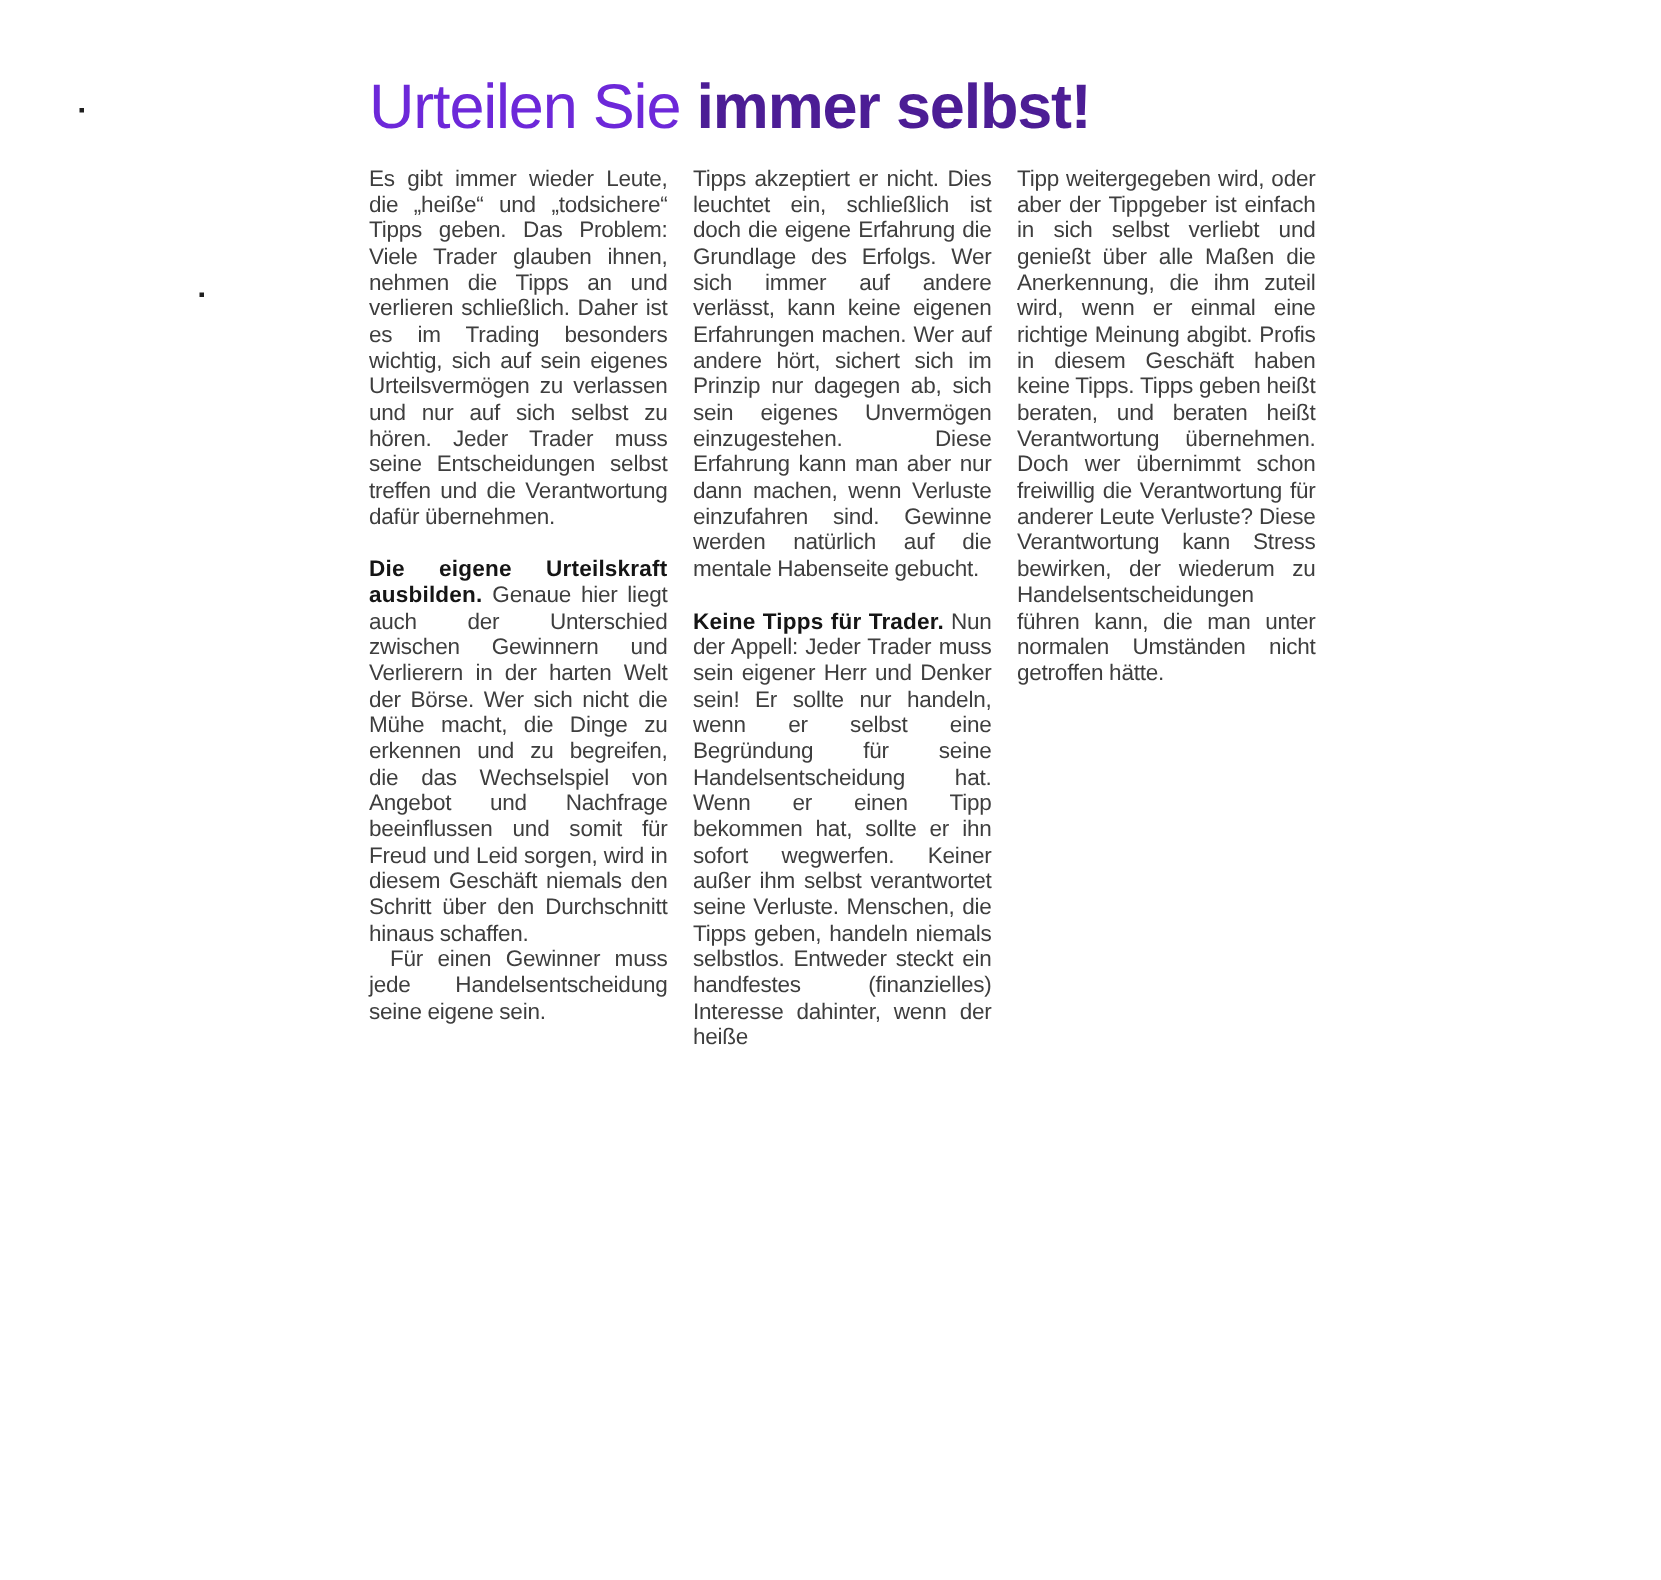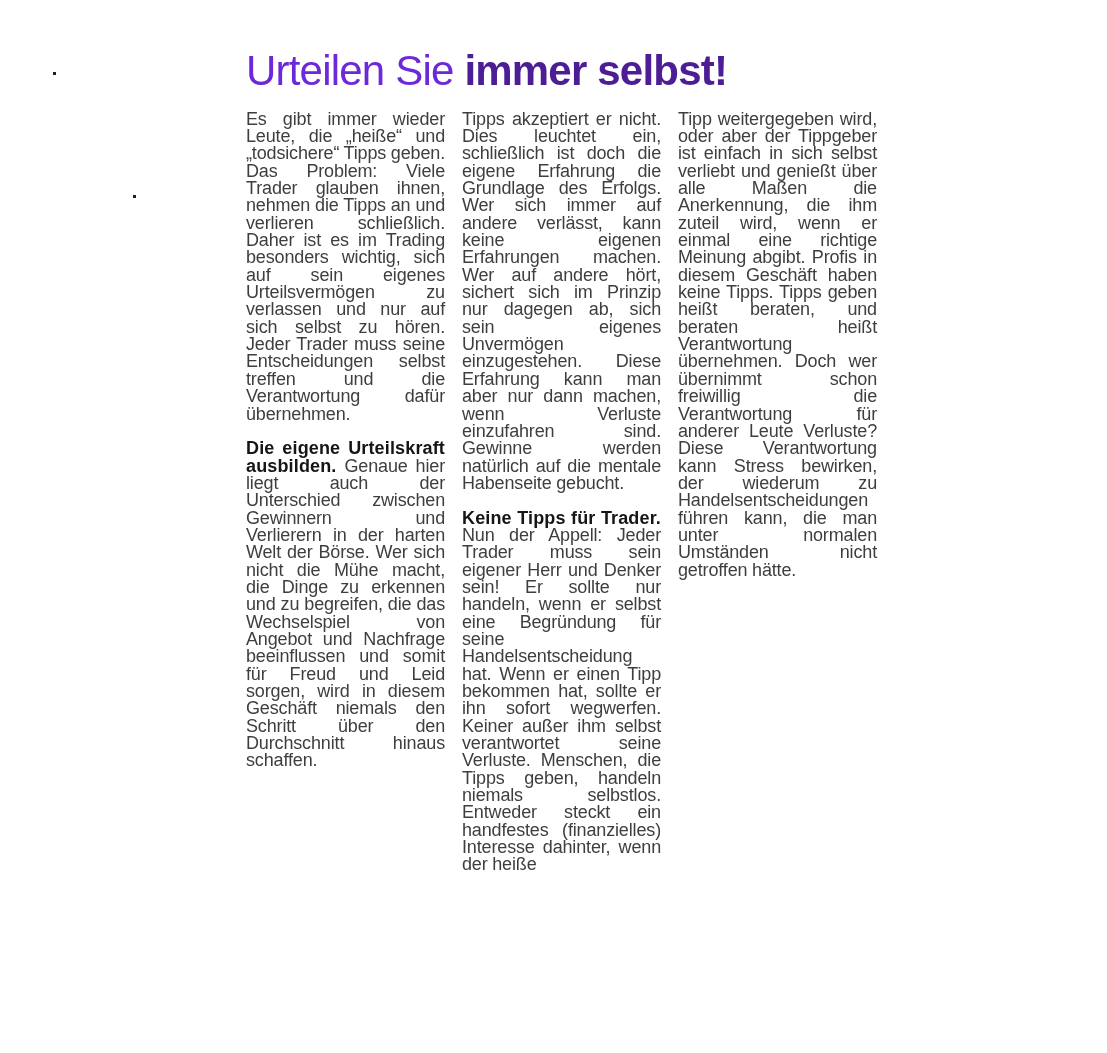--- a/index.html
+++ b/index.html
@@ -44,21 +44,21 @@
 
   .columns {
     display: flex;
     gap: 17px;
     margin-top: 18px;
   }
   .col { width: 199px; flex: 0 0 auto; }
 
   p.para {
     margin: 0;
-    font-size: 18px;
+    font-size: 15px;
     line-height: 17.35px;
     color: #3e3e3e;
     text-align: justify;
     letter-spacing: -0.15px;
     hyphens: auto;
     -webkit-hyphens: auto;
     word-spacing: -0.2px;
   }
   p.para.gap    { margin-top: 17.35px; }
   p.para.indent { text-indent: 14px; }
@@ -79,20 +79,21 @@
   <div class="content">
 
     <h1 class="title"><span class="t-plain">Urteilen Sie</span> <span class="t-accent">immer selbst!</span></h1>
 
 
     <div class="columns">
 
       <div class="col" lang="de">
         <p class="para">Es gibt immer wieder Leute, die „heiße“ und „todsichere“ Tipps geben. Das Problem: Viele Trader glauben ihnen, nehmen die Tipps an und verlieren schließlich. Daher ist es im Trading besonders wichtig, sich auf sein eigenes Urteilsvermögen zu verlassen und nur auf sich selbst zu hören. Jeder Trader muss seine Entscheidungen selbst treffen und die Verantwortung dafür übernehmen.</p>
         <p class="para gap"><b class="lead">Die eigene Urteilskraft ausbilden.</b><span> Genaue hier liegt auch der Unterschied zwischen Gewinnern und Verlierern in der harten Welt der Börse. Wer sich nicht die Mühe macht, die Dinge zu erkennen und zu begreifen, die das Wechselspiel von Angebot und Nachfrage beeinflussen und somit für Freud und Leid sorgen, wird in diesem Geschäft niemals den Schritt über den Durchschnitt hinaus schaffen.</span></p>
+        <p class="para indent">Für einen Gewinner muss jede Handelsentscheidung seine eigene sein.</p>
       </div>
 
       <div class="col" lang="de">
         <p class="para">Tipps akzeptiert er nicht. Dies leuchtet ein, schließlich ist doch die eigene Erfahrung die Grundlage des Erfolgs. Wer sich immer auf andere verlässt, kann keine eigenen Erfahrungen machen. Wer auf andere hört, sichert sich im Prinzip nur dagegen ab, sich sein eigenes Unvermögen einzugestehen. Diese Erfahrung kann man aber nur dann machen, wenn Verluste einzufahren sind. Gewinne werden natürlich auf die mentale Habenseite gebucht.</p>
         <p class="para gap"><b class="lead">Keine Tipps für Trader.</b><span> Nun der Appell: Jeder Trader muss sein eigener Herr und Denker sein! Er sollte nur handeln, wenn er selbst eine Begründung für seine Handelsentscheidung hat. Wenn er einen Tipp bekommen hat, sollte er ihn sofort wegwerfen. Keiner außer ihm selbst verantwortet seine Verluste. Menschen, die Tipps geben, handeln niemals selbstlos. Entweder steckt ein handfestes (finanzielles) Interesse dahinter, wenn der heiße</span></p>
       </div>
 
       <div class="col" lang="de">
         <p class="para">Tipp weitergegeben wird, oder aber der Tippgeber ist einfach in sich selbst verliebt und genießt über alle Maßen die Anerkennung, die ihm zuteil wird, wenn er einmal eine richtige Meinung abgibt. Profis in diesem Geschäft haben keine Tipps. Tipps geben heißt beraten, und beraten heißt Verantwortung übernehmen. Doch wer übernimmt schon freiwillig die Verantwortung für anderer Leute Verluste? Diese Verantwortung kann Stress bewirken, der wiederum zu Handelsentscheidungen führen kann, die man unter normalen Umständen nicht getroffen hätte.</p>
       </div>

